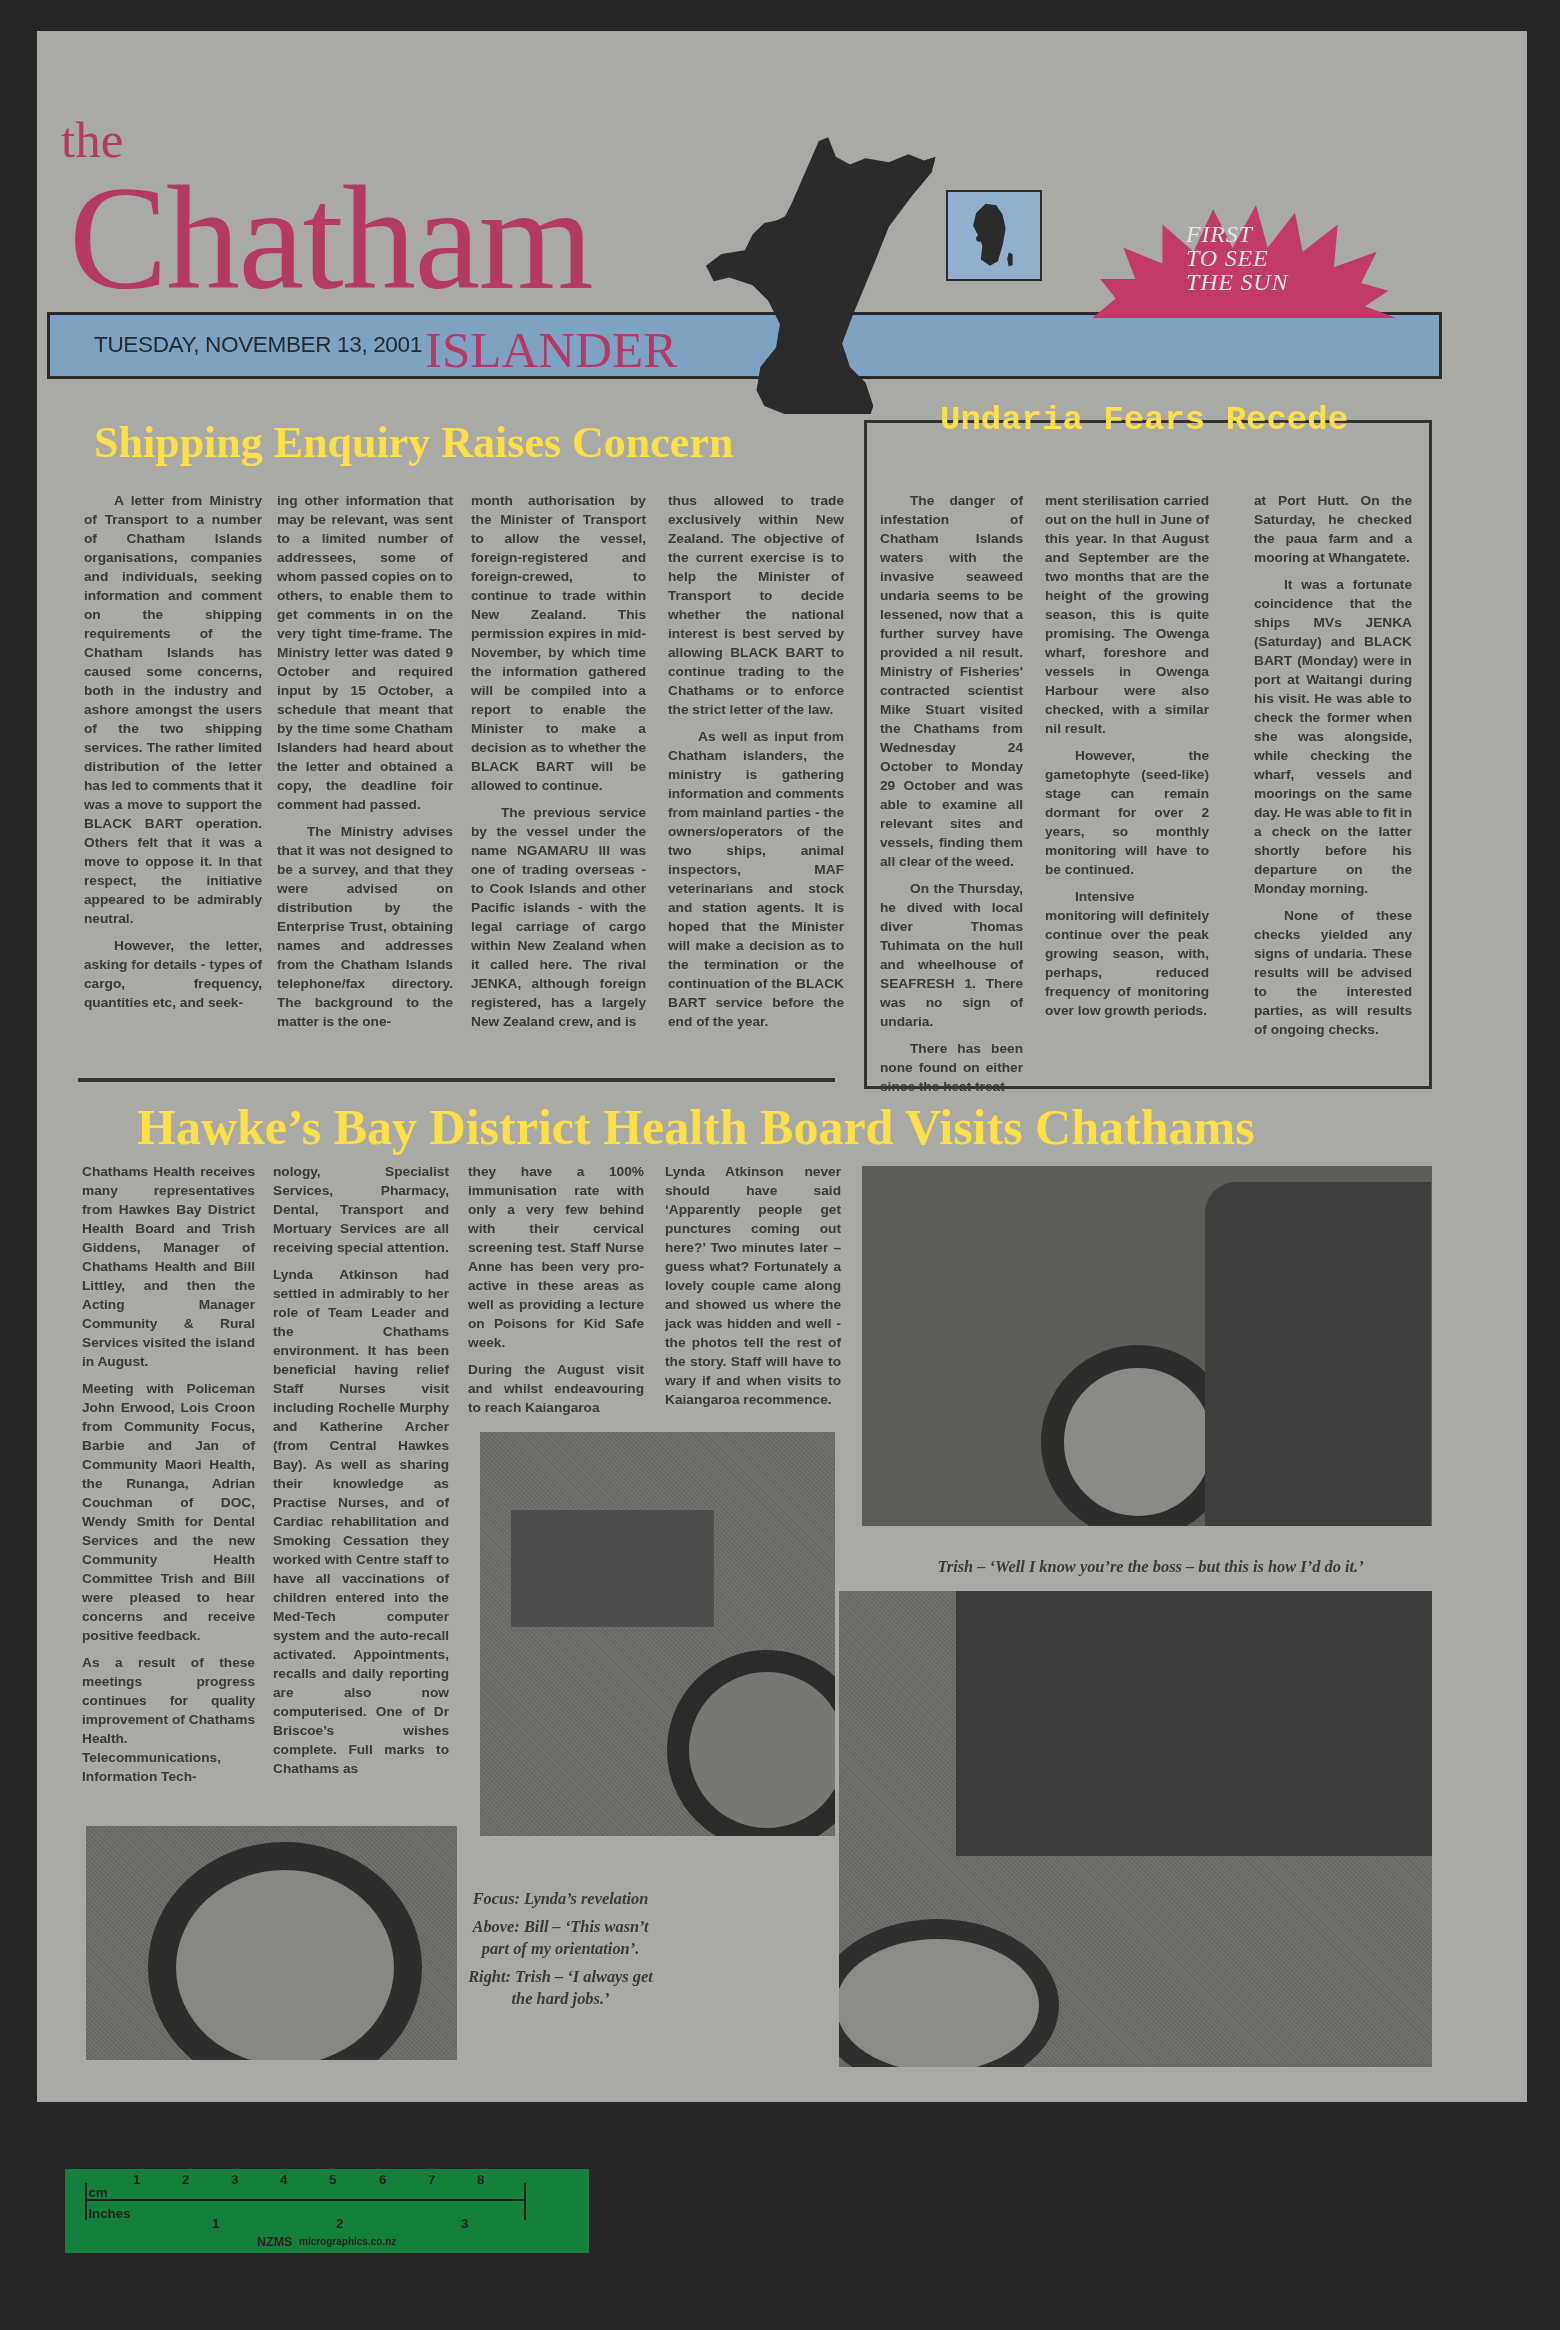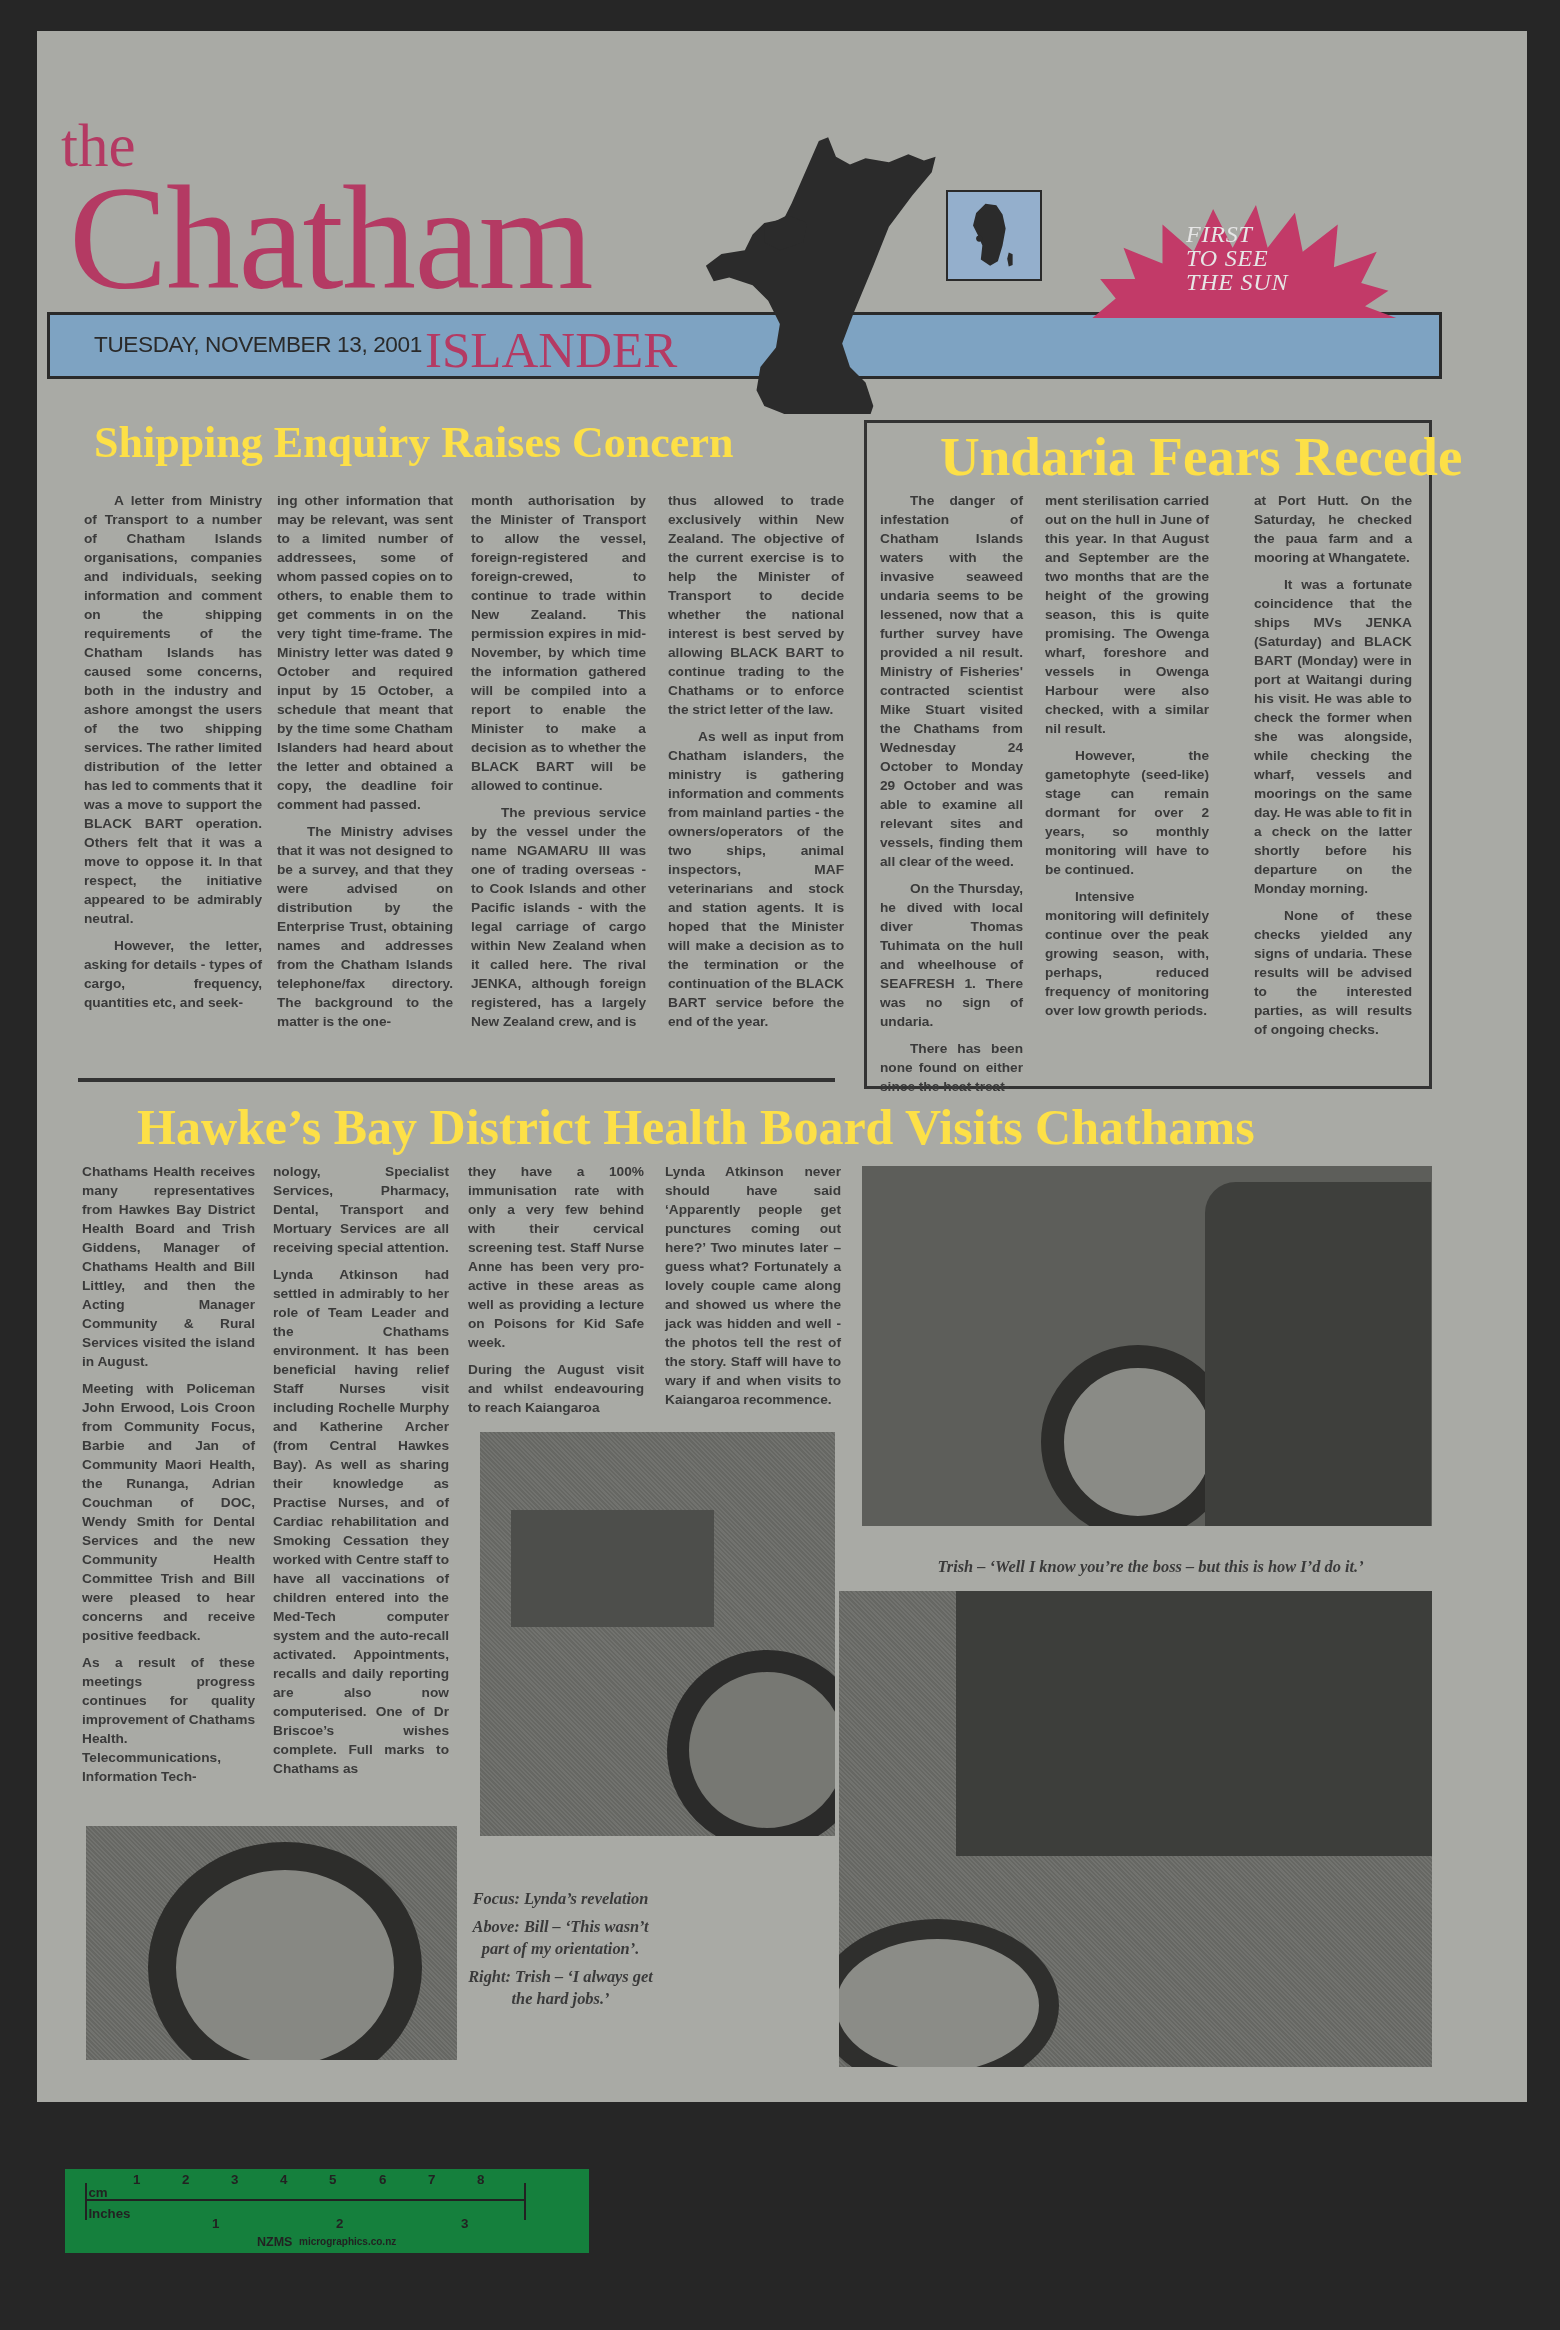--- a/index.html
+++ b/index.html
@@ -2,35 +2,35 @@
 <html style="font-size:12.5px"><head>
 <meta charset="utf-8">
 <style>
   html, body { margin:0; padding:0; }
   body { width:1560px; height:2330px; background:#262626; position:relative; overflow:hidden;
          font-family:"Liberation Sans", sans-serif; color:#3a3a3a; }
   .page { position:absolute; left:37px; top:31px; width:1490px; height:2071px; background:#a9aaa5; }
   .abs { position:absolute; }
 
   
-  .the { left:61px; top:115px; font-family:"Liberation Serif", serif; font-size:61px; color:#b43a63; line-height:1; }
+  .the { left:61px; top:115px; font-family:"Liberation Serif", serif; font-size:51px; color:#b43a63; line-height:1; }
   .chatham { left:69px; top:164px; font-family:"Liberation Serif", serif; font-size:148px; color:#b43a63; line-height:1; letter-spacing:-1.6px; }
   .bluebar { left:47px; top:312px; width:1389px; height:61px; background:#7ea3c2; border:3.9px solid #2a2a2a; }
   .date { left:94px; top:332px; font-size:22.6px; color:#2a2a2a; letter-spacing:-0.4px; }
   .islander { left:425px; top:321px; font-family:"Liberation Serif", serif; font-size:51px; color:#b43a63; }
   .mapsilhouette { left:702px; top:133px; width:257px; height:281px; }
   .insetmap { left:946px; top:190px; width:92px; height:87px; background:#94afcc; border:2.3px solid #2a2a2a; }
   .sun { left:1069px; top:205px; width:335px; height:113px; }
   .suntext { left:1186px; top:222px; width:164px; font-family:"Liberation Serif", serif; font-style:italic;
              font-size:24px; line-height:24px; color:#e6e6e6; letter-spacing:0.8px; }
 
   
   .hl { font-family:"Liberation Serif", serif; font-weight:bold; color:#fde047; white-space:nowrap;text-align:right; }
   .h-ship { left:94px; top:417px; font-size:44px; }
-  .h-und { left:940px; top:425px; font-size:55px; }
+  .h-und { left:940px; top:401px; font-size:34px;font-family:Liberation Mono, monospace; }
   .h-hb { left:137px; top:1098px; font-size:50px; }
 
   .col { position:absolute; font-size:13.7px; line-height:19px; text-align:justify; color:#3a3a3a; }
   .col p { margin:0 0 7.8px 0; text-indent:0;font-weight:bold; }
   .col p.ind { text-indent:30px; }
 
   .undbox { left:864px; top:420px; width:562px; height:663px; border:3.9px solid #333; }
   .rule { left:78px; top:1078px; width:757px; height:3.9px; background:#333; }
 
   .photo { position:absolute; background:

